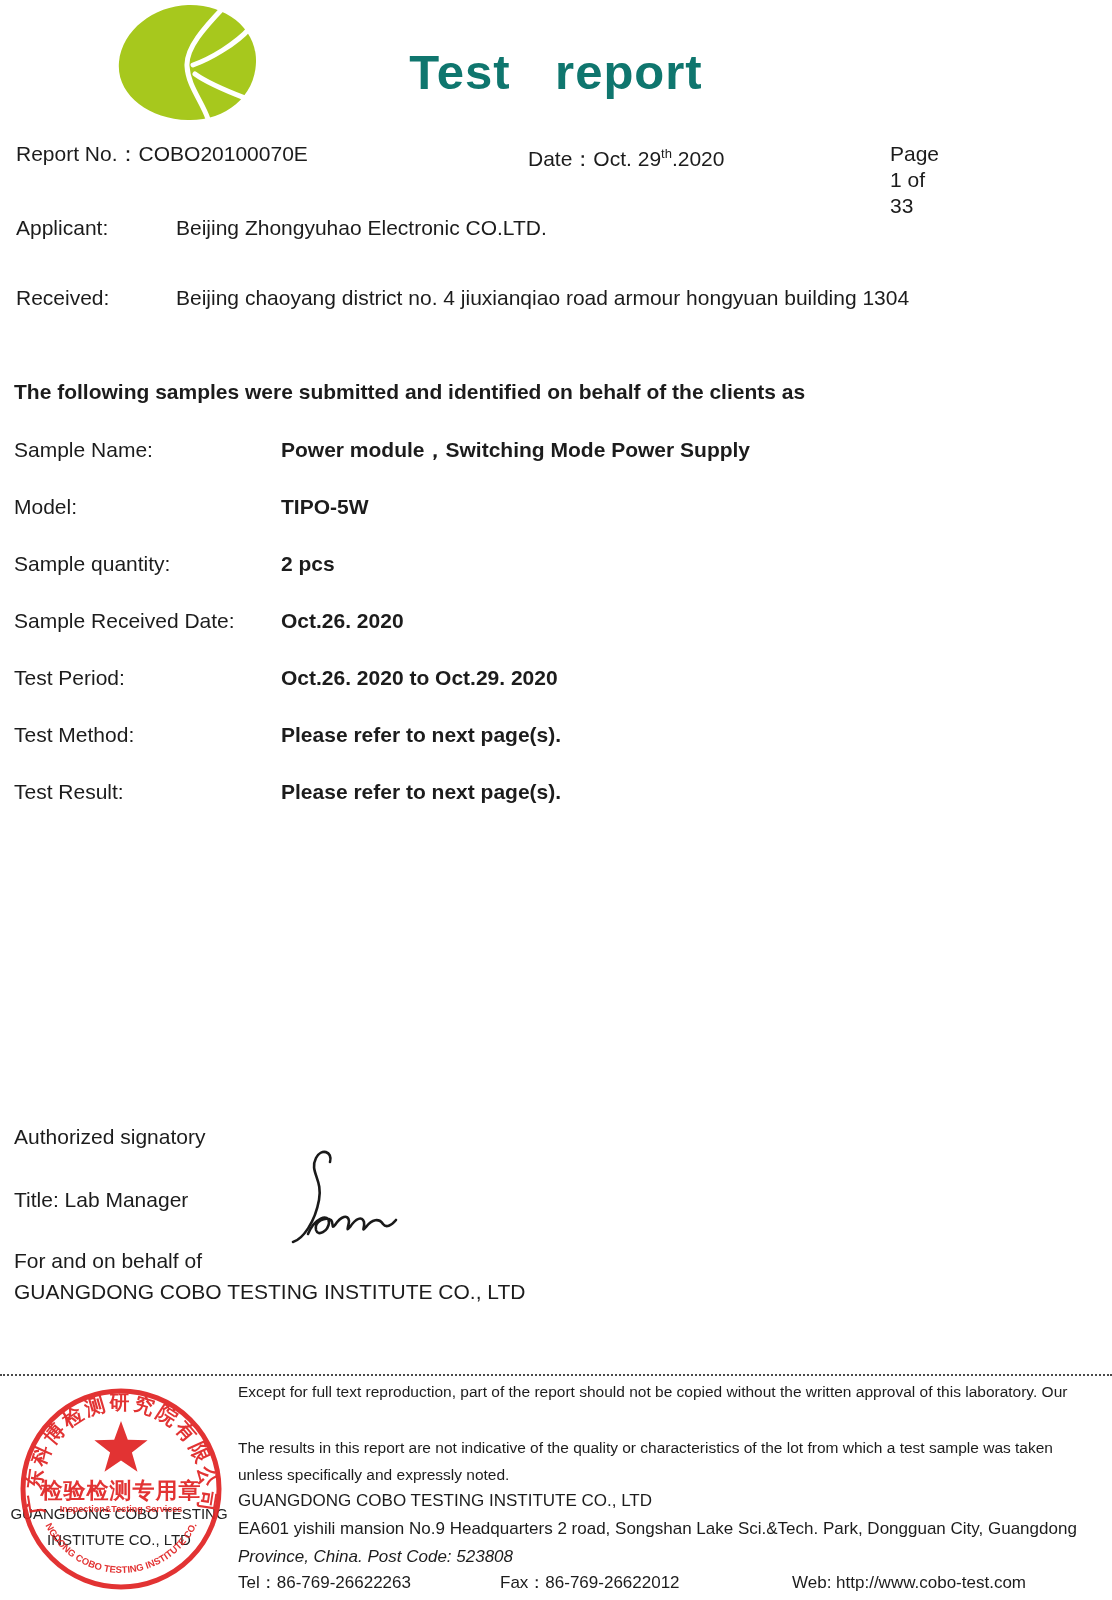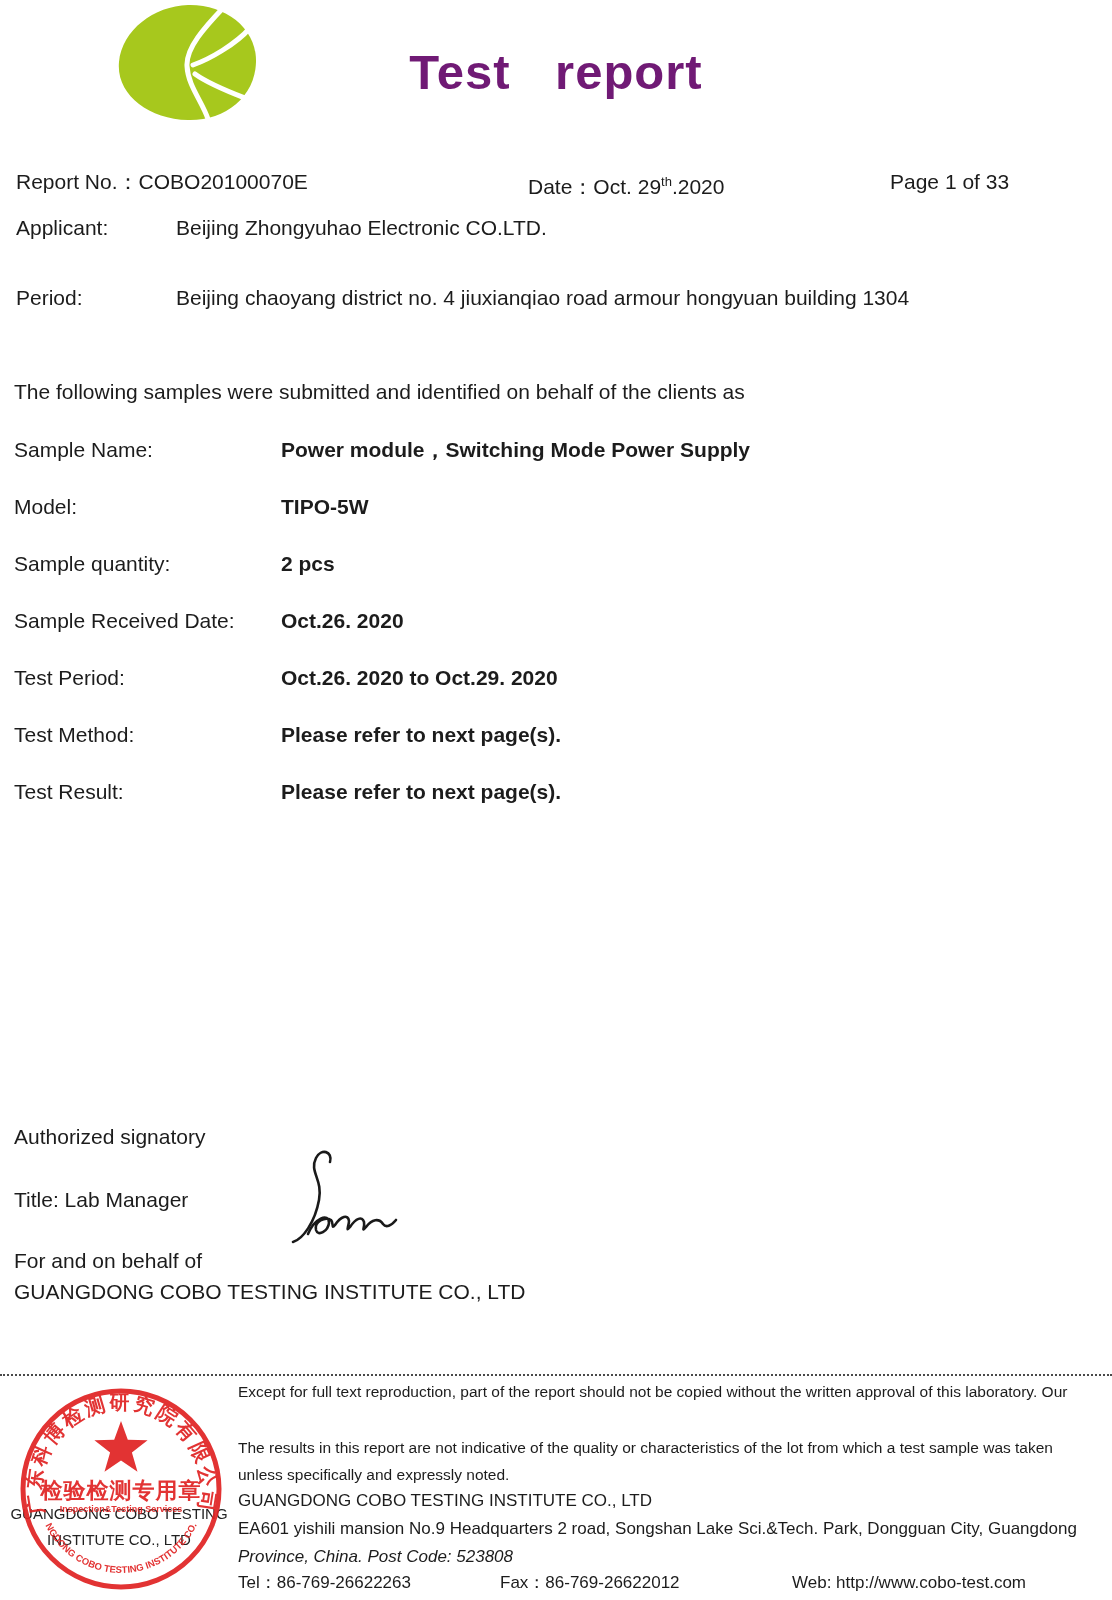--- a/index.html
+++ b/index.html
@@ -4,30 +4,30 @@
 <style>
   html,body{margin:0;padding:0;background:#e8e8e8;}
   .page{
     position:relative;width:1112px;height:1600px;margin:0 auto;background:#ffffff;
     font-family:"Liberation Sans",sans-serif;color:#1c1c1c;overflow:hidden;
   }
   .abs{position:absolute;}
   .fs-body{font-size:21px;line-height:26px;}
   .page-title{
     left:0;top:44px;width:1112px;text-align:center;
-    font-size:49px;font-weight:bold;word-spacing:30px;letter-spacing:1px;color:#701a75;
+    font-size:49px;font-weight:bold;word-spacing:30px;letter-spacing:1px;color:#0f766e;
   }
-  .meta-row{top:141px;left:0;width:1112px;height:28px;margin-top:28px;}
+  .meta-row{top:141px;left:0;width:924px;height:28px;}
   .meta-report{left:16px;top:0;}
   .meta-date{left:528px;top:0;}
   .meta-page{left:890px;top:0;}
   sup{font-size:13px;}
   .client-label{left:16px;}
   .client-value{left:176px;}
-  .intro{left:14px;top:379px;}
+  .intro{left:14px;top:379px;font-weight:bold;}
   .sample-label{left:14px;}
   .sample-value{left:281px;font-weight:bold;}
   .sig-line{left:14px;}
   .dotline{left:0;top:1374px;width:1112px;height:0;border-top:2px dotted #4a4a4a;}
   .fo{font-size:15.5px;line-height:20px;left:238px;width:862px;}
   .fo2{font-size:17px;line-height:22px;left:238px;width:874px;}
   .stamp-print{left:10px;top:1501px;width:218px;text-align:center;font-size:15px;line-height:26px;color:#222;}
   .stamp-svg{left:12px;top:1383px;}
   .sig-svg{left:278px;top:1146px;}
   .logo-svg{left:116px;top:4px;}
@@ -54,21 +54,21 @@
       <span>Date：</span><span>Oct. 29</span><sup>th</sup><span>.2020</span>
     </span>
     <span class="abs meta-page">Page 1 of 33</span>
   </div>
 
   <div class="abs fs-body" style="top:215px;left:0;width:1112px;">
     <span class="abs client-label">Applicant:</span>
     <span class="abs client-value">Beijing Zhongyuhao Electronic CO.LTD.</span>
   </div>
   <div class="abs fs-body" style="top:285px;left:0;width:1112px;">
-    <span class="abs client-label">Period:</span>
+    <span class="abs client-label">Received:</span>
     <span class="abs client-value">Beijing chaoyang district no. 4 jiuxianqiao road armour hongyuan building 1304</span>
   </div>
 
   <div class="abs intro fs-body">The following samples were submitted and identified on behalf of the clients as</div>
 
   <div class="abs fs-body" style="top:437px;left:0;width:1112px;">
     <span class="abs sample-label">Sample Name:</span>
     <span class="abs sample-value">Power module，Switching Mode Power Supply</span>
   </div>
   <div class="abs fs-body" style="top:494px;left:0;width:1112px;">

